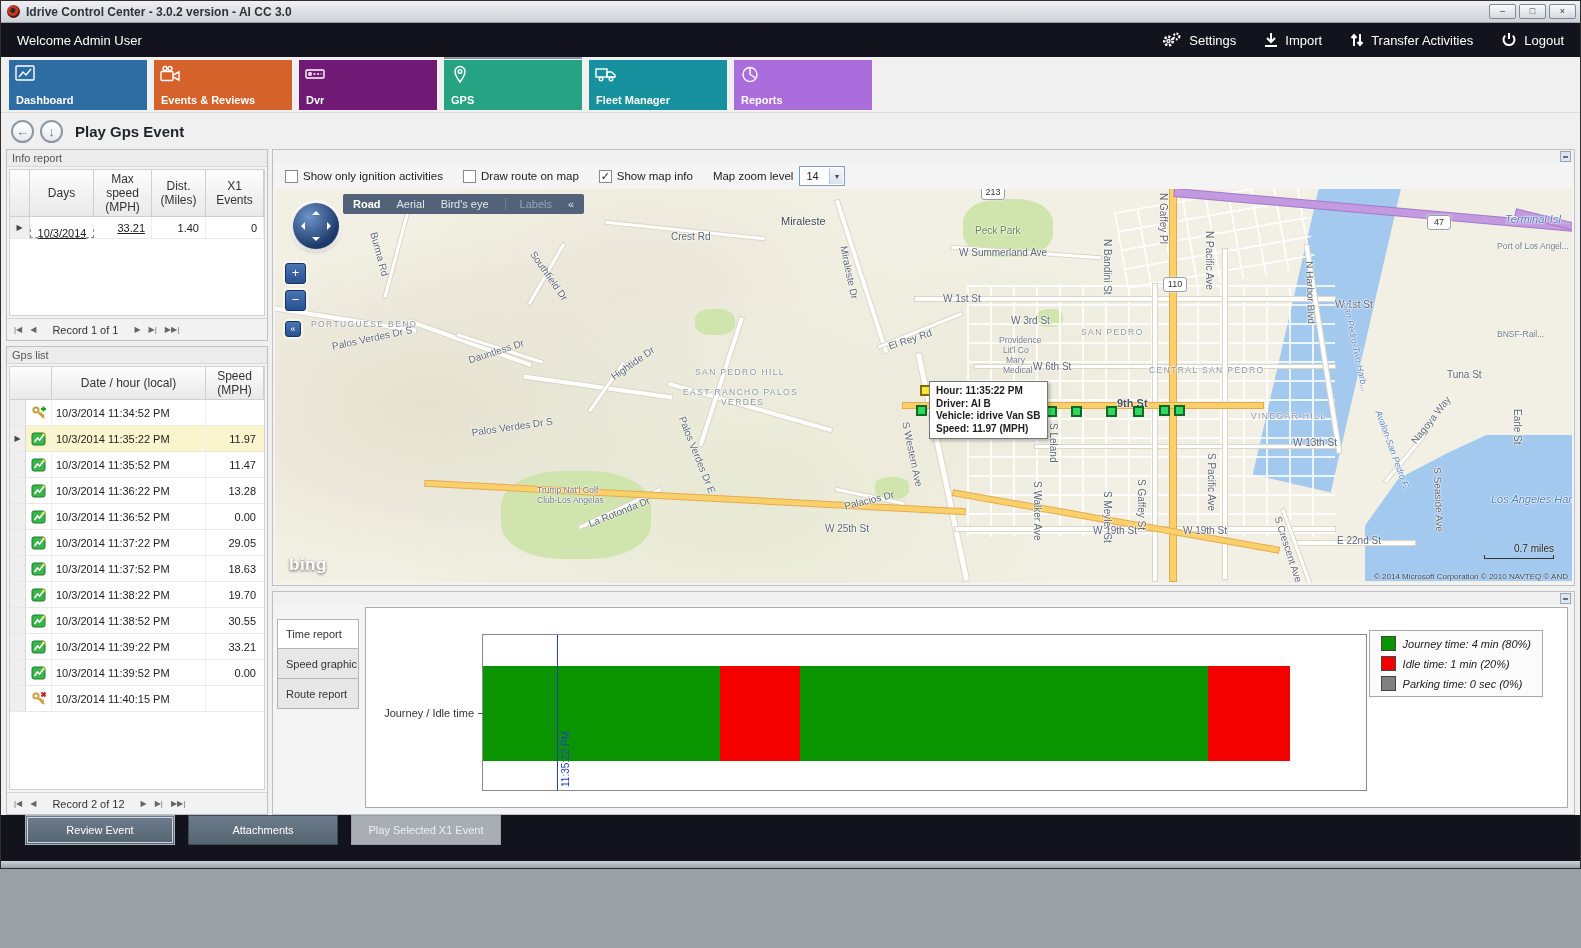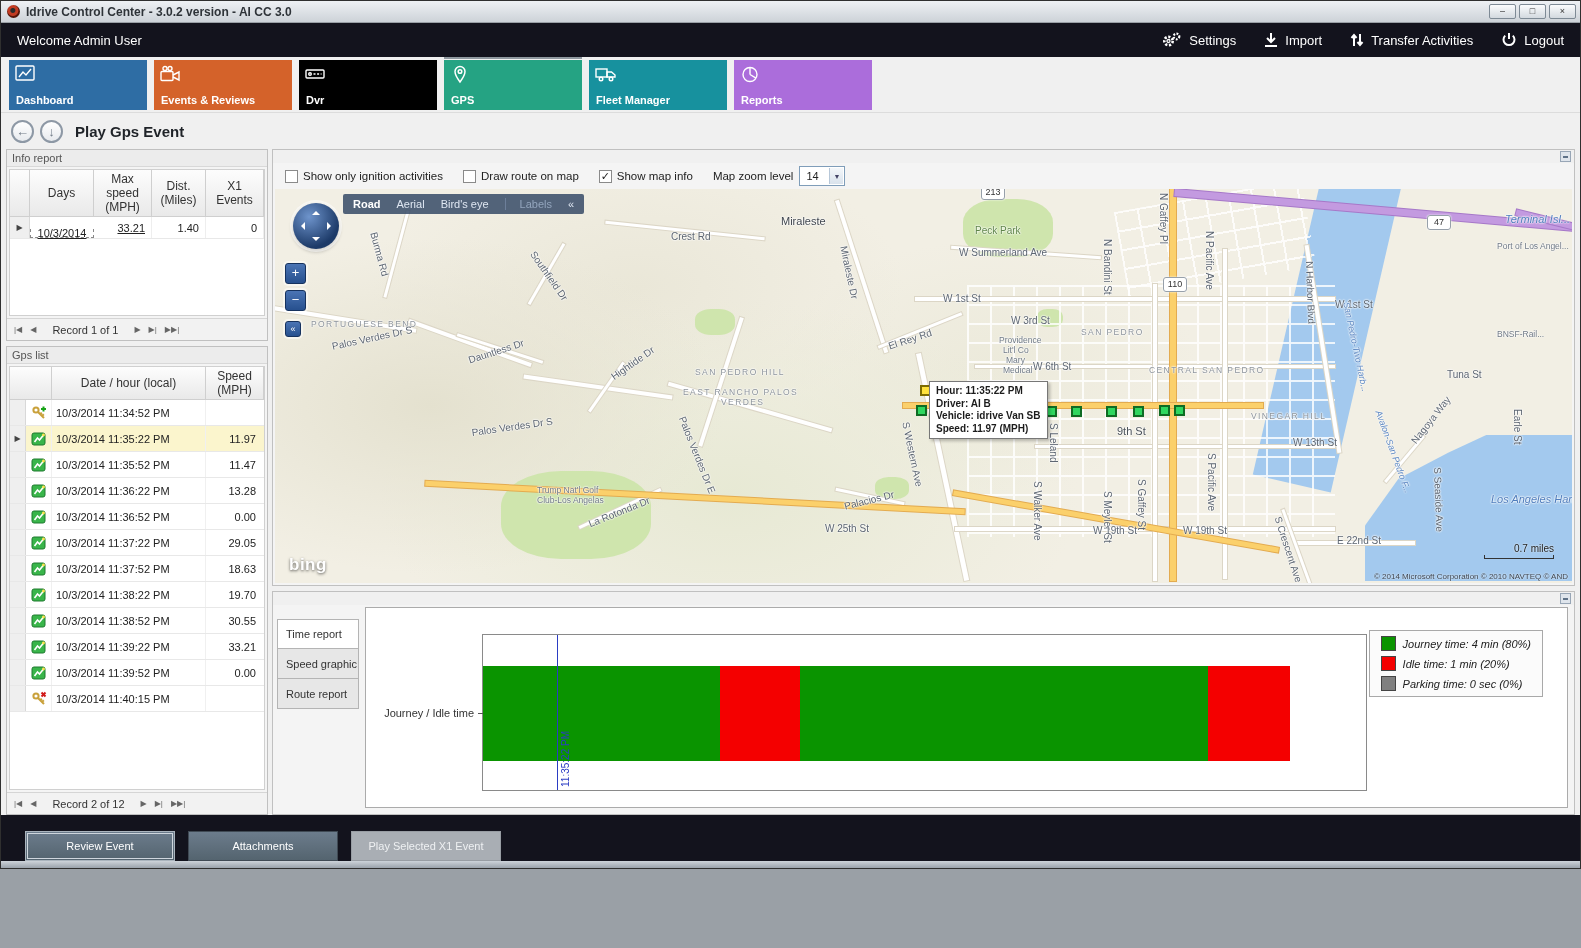--- a/index.html
+++ b/index.html
@@ -18,21 +18,21 @@
   .welcome{font-size:13px;}
   .top-actions{margin-left:auto;display:flex;gap:28px;align-items:center;}
   .top-action{display:flex;align-items:center;gap:7px;font-size:13px;color:#fff;cursor:pointer;}
 
   
   .navtiles{height:56px;background:#f0f0f0;display:flex;gap:7px;padding:3px 0 3px 8px;border-bottom:1px solid #dcdcdc;flex:none;}
   .tile{width:138px;height:50px;position:relative;color:#fff;cursor:pointer;}
   .tile .ticon{position:absolute;top:5px;left:6px;}
   .tile .tlabel{position:absolute;left:7px;bottom:4px;font-size:11px;font-weight:bold;}
   .tile.selected::before{content:"";position:absolute;left:0;right:0;top:-3px;height:2px;background:#8f989f;}
-  .tile-dashboard{background:#2e6da4}.tile-events{background:#d4622a}.tile-dvr{background:#000000}
+  .tile-dashboard{background:#2e6da4}.tile-events{background:#d4622a}.tile-dvr{background:#701a75}
   .tile-gps{background:#25a383}.tile-fleet{background:#17919e}.tile-reports{background:#ab6ddb}
 
   
   .subheader{height:36px;display:flex;align-items:center;gap:6px;padding:0 10px;background:#f0f0f0;flex:none;}
   .circle-btn{width:23px;height:23px;border-radius:50%;border:2px solid #8d98a5;color:#6f7a86;background:linear-gradient(#ffffff,#e7eaee);font-size:13px;text-align:center;line-height:19px;cursor:pointer;}
   .page-title{font-size:15px;color:#1f2328;font-weight:bold;margin-left:6px;}
 
   
   .content{flex:1;display:flex;gap:4px;padding:0 5px;min-height:0;}
   .left-col{width:262px;display:flex;flex-direction:column;gap:5px;min-height:0;flex:none;}
@@ -84,21 +84,21 @@
   .map-road.yellow{background:#fbd06b;box-shadow:0 0 0 1px #e3ab50;}
   .map-road.purple{background:#c39ae0;box-shadow:0 0 0 1px #a678c8;}
   .map-grid{position:absolute;opacity:.85;background:
       repeating-linear-gradient(to right, rgba(255,255,255,.95) 0 2px, transparent 2px 23px),
       repeating-linear-gradient(to bottom, rgba(255,255,255,.95) 0 2px, transparent 2px 19px);}
   .map-label{position:absolute;white-space:nowrap;font-size:10px;color:#5d6672;text-shadow:0 0 2px #fff,0 0 2px #fff,0 0 2px #fff;transform-origin:0 0;}
   .map-label.place{font-size:11px;color:#40464e;}
   .map-label.park{font-size:10px;color:#5f8549;}
   .map-label.area{font-size:8.5px;letter-spacing:1.4px;color:#8d949c;}
   .map-label.small{font-size:8.5px;color:#707a86;}
-  .map-label.road-b{font-size:11px;color:#4a5158;font-weight:normal;margin-top:28px;}
+  .map-label.road-b{font-size:11px;color:#4a5158;font-weight:bold;}
   .map-label.water{font-size:11px;color:#4f7dbd;font-style:italic;}
   .map-label.water-s{font-size:9px;color:#5c87c2;font-style:italic;}
   .shield{position:absolute;width:24px;height:15px;background:#fff;border:1px solid #97a0aa;border-radius:3px;font-size:9px;font-weight:normal;color:#333;text-align:center;line-height:13px;box-shadow:0 0 2px #fff;}
   .marker{position:absolute;width:11px;height:11px;border:2px solid #0f6b24;background:#2fd65f;cursor:pointer;}
   .marker.yellow{border-color:#7d6c00;background:#ffe23c;}
   .map-tooltip{position:absolute;background:#fff;border:1px solid #777;box-shadow:2px 2px 3px rgba(0,0,0,.25);padding:3px 6px;font-size:10px;font-weight:bold;color:#1c1c1c;line-height:12.5px;white-space:nowrap;z-index:5;}
   .maptype{position:absolute;left:68px;top:5px;height:20px;background:rgba(54,74,102,.85);border-radius:2px;display:flex;align-items:center;color:#dfe7f2;font-size:11px;padding:0 10px;gap:16px;z-index:6;}
   .maptype span{cursor:pointer;}
   .maptype .active{font-weight:bold;color:#fff;}
   .maptype .dim{color:#93a5bd;border-left:1px solid #6d7f9a;padding-left:14px;}
@@ -124,21 +124,21 @@
   .row-label{position:absolute;right:calc(100% + 9px);top:50%;transform:translateY(-50%);font-size:11px;color:#333;white-space:nowrap;}
   .bar-row{position:absolute;left:0;top:20%;height:61%;width:100%;}
   .seg{position:absolute;top:0;height:100%;}
   .cursor-line{position:absolute;top:0;bottom:0;width:1px;z-index:3;}
   .cursor-label{position:absolute;bottom:3px;font-size:10px;writing-mode:vertical-rl;transform:rotate(180deg);z-index:3;}
   .legend{position:absolute;right:24px;top:22px;border:1px solid #a9a9a9;background:#fbfbfb;padding:5px 11px;display:flex;flex-direction:column;gap:5px;font-style:italic;}
   .legend-item{display:flex;align-items:center;gap:7px;font-size:11px;color:#222;}
   .legend-swatch{width:15px;height:15px;border:1px solid #444;flex:none;}
 
   
-  .footer{height:46px;background:#13131d;display:flex;align-items:flex-end;gap:13px;padding:0 24px;flex:none;}
+  .footer{height:46px;background:#13131d;display:flex;align-items:flex-start;gap:13px;padding:0 24px;flex:none;}
   .fbtn{width:150px;height:30px;font-size:11px;color:#fff;background:linear-gradient(#6c7c8c,#54646f);border:1px solid #404a54;cursor:pointer;}
   .fbtn.focused{outline:1px solid #cfd6dd;outline-offset:-3px;border-color:#aab4bd;}
   .fbtn.disabled{background:#a9aeb4;color:#eef0f2;border-color:#989da3;cursor:default;}
   .frame-bottom{height:7px;background:linear-gradient(#cdd3d9,#9aa2ab);flex:none;}
 </style>
 </head>
 <body>
 
 <div class="window">
 

